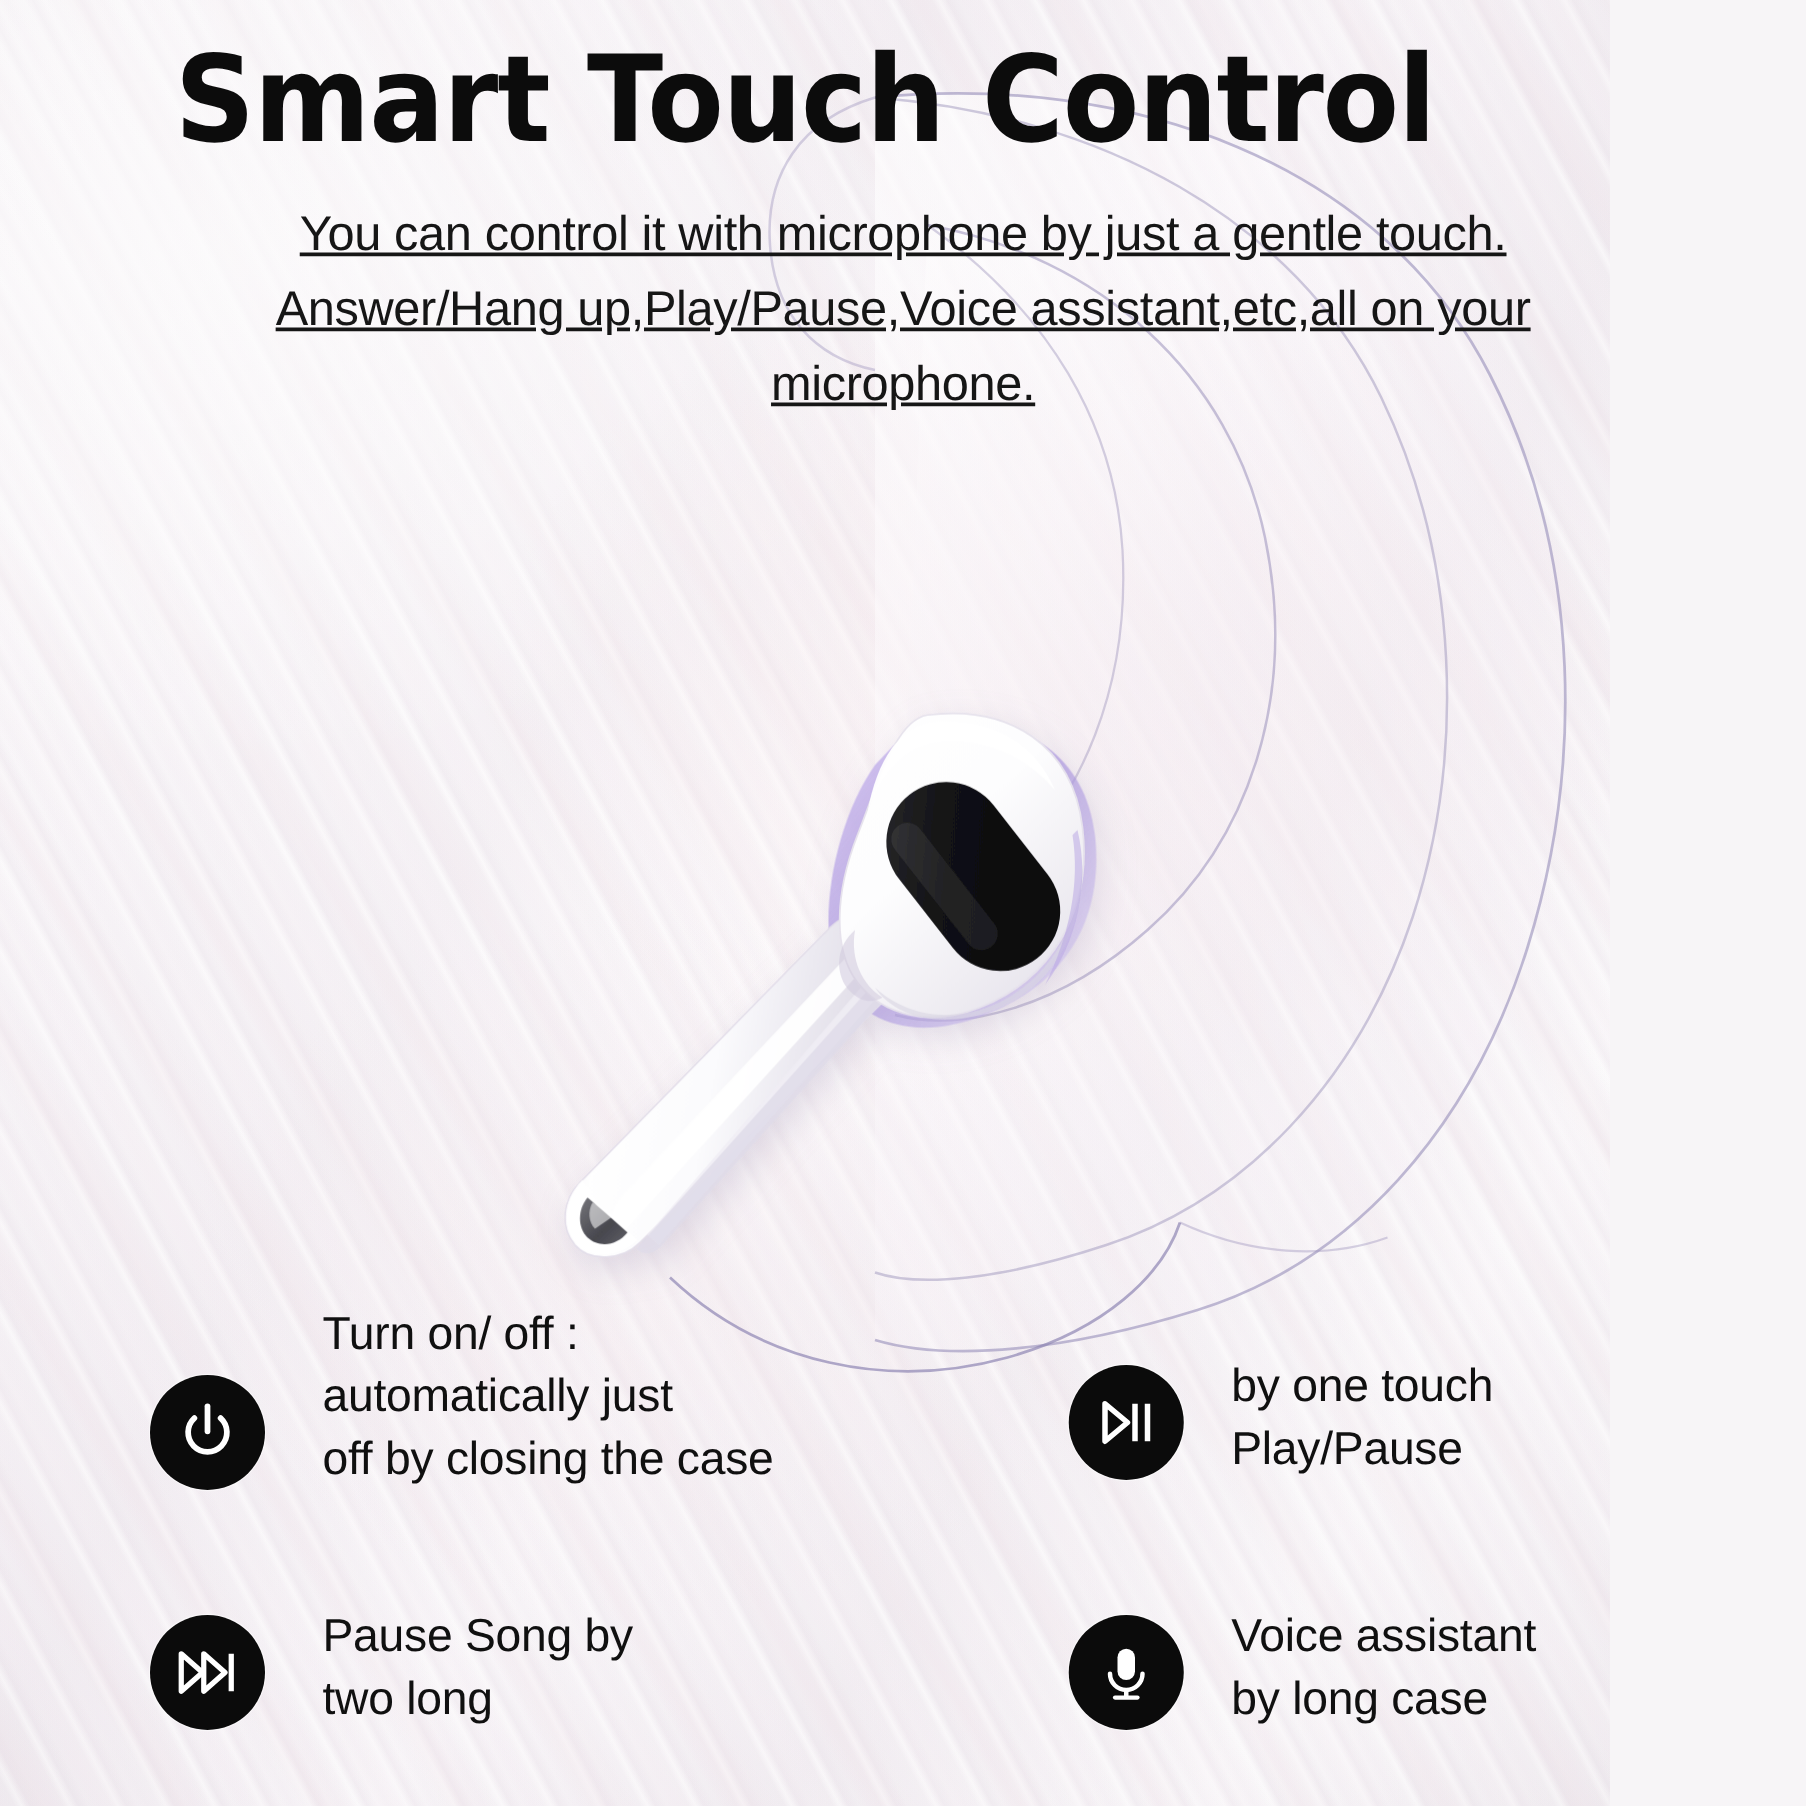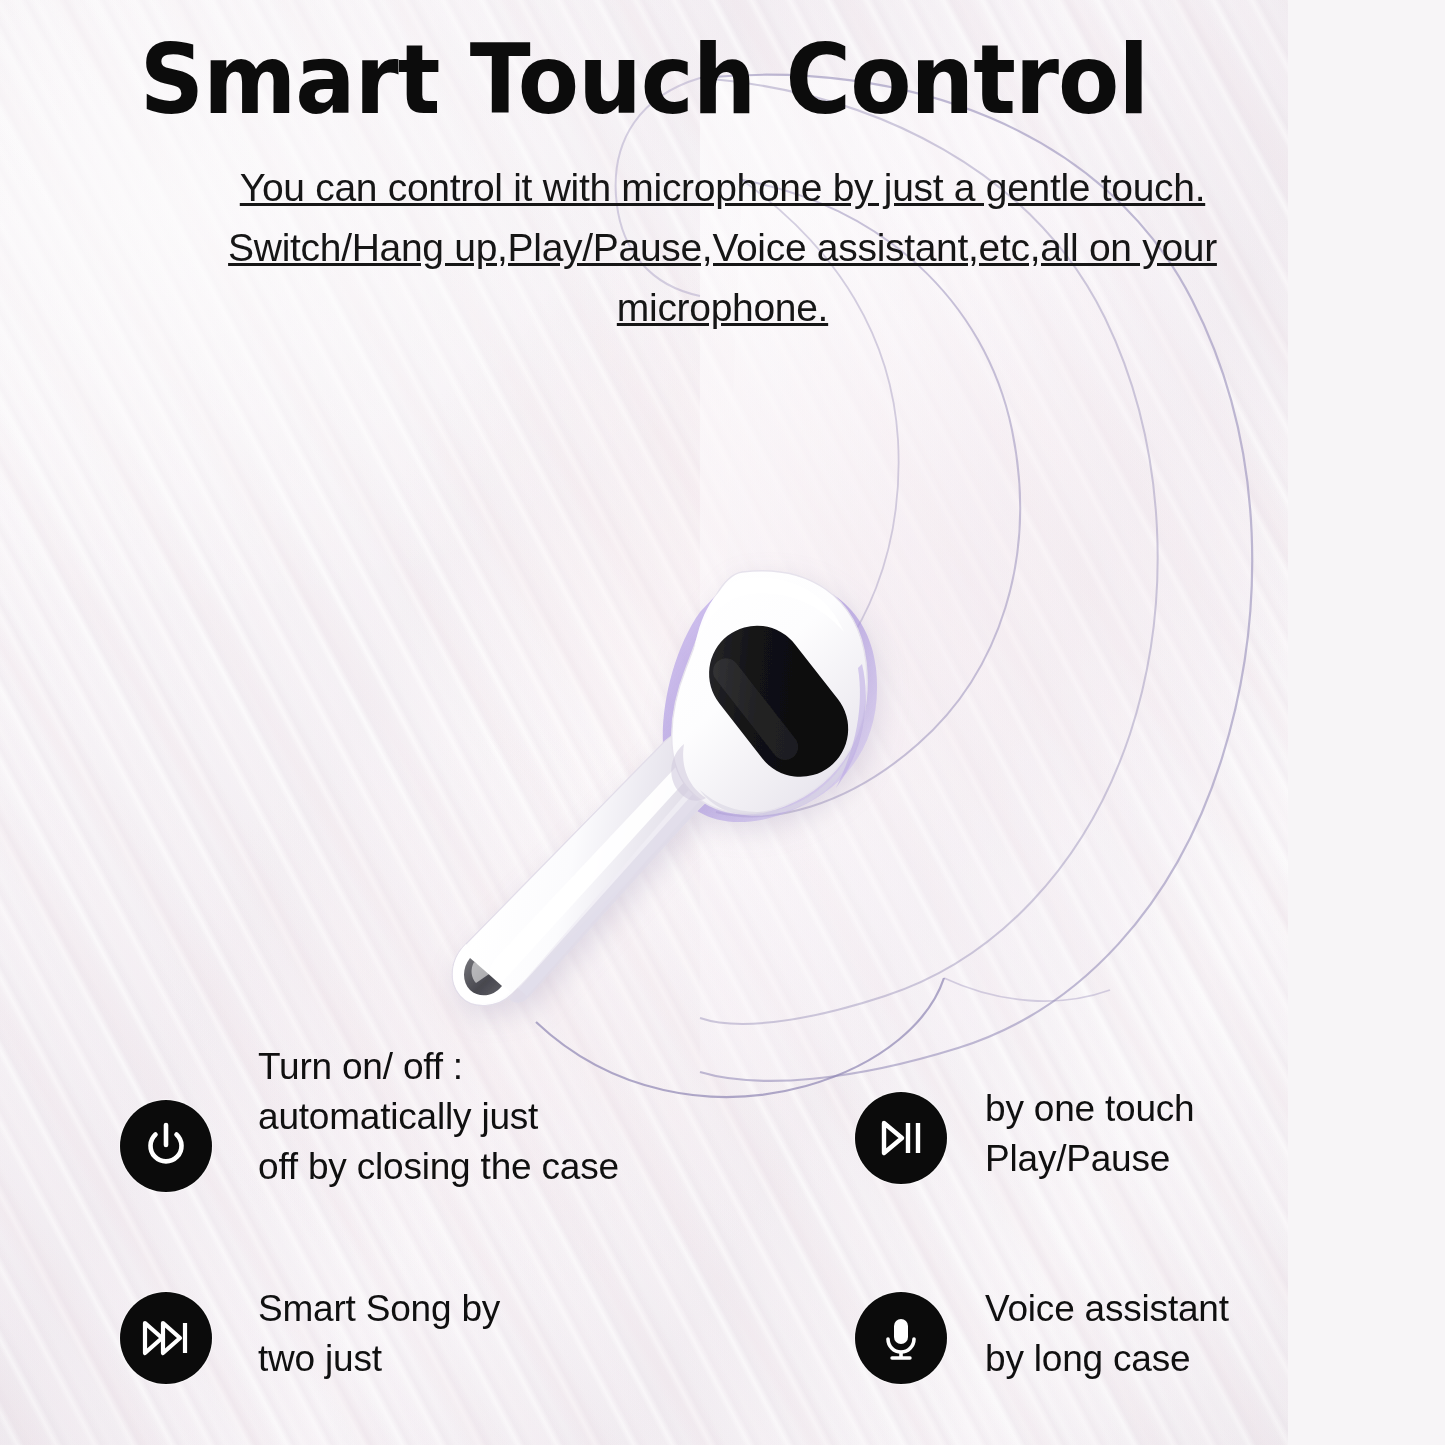--- a/index.html
+++ b/index.html
@@ -261,21 +261,21 @@
 
       <path d="M862,664 C 872,706 862,754 836,788
                C 856,748 864,706 858,668 Z" fill="#b9a8e4" opacity="0.55"></path>
     </g>
   </svg>
 
   <div class="title">Smart Touch Control</div>
 
   <div class="subtitle">
     <span class="ln">You can control it with microphone by just a gentle touch.</span>
-    <span class="ln">Switch/Hang up,Play/Pause,Voice assistant,etc,all on your</span>
+    <span class="ln">Answer/Hang up,Play/Pause,Voice assistant,etc,all on your</span>
     <span class="ln">microphone.</span>
   </div>
 
   <div class="feature" id="f-power">
     <div class="fe-icon">
       <svg width="56" height="56" viewBox="0 0 56 56">
         <path d="M17.5,16.5 A 15.5 15.5 0 1 0 38.5,16.5" fill="none" stroke="#ffffff" stroke-width="4.6" stroke-linecap="round"></path>
         <line x1="28" y1="7" x2="28" y2="27" stroke="#ffffff" stroke-width="4.6" stroke-linecap="round"></line>
       </svg>
     </div>
@@ -302,22 +302,22 @@
 
   <div class="feature" id="f-switch">
     <div class="fe-icon">
       <svg width="56" height="56" viewBox="0 0 56 56">
         <path d="M7,13 L 24,28 L 7,43 Z" fill="none" stroke="#ffffff" stroke-width="4.2" stroke-linejoin="round"></path>
         <path d="M25,13 L 42,28 L 25,43 Z" fill="none" stroke="#ffffff" stroke-width="4.2" stroke-linejoin="round"></path>
         <line x1="47" y1="13" x2="47" y2="43" stroke="#ffffff" stroke-width="4.2" stroke-linecap="butt"></line>
       </svg>
     </div>
     <div class="fe-text">
-      <span class="ln">Smart Song by</span>
-      <span class="ln">two just</span>
+      <span class="ln">Pause Song by</span>
+      <span class="ln">two long</span>
     </div>
   </div>
 
   <div class="feature" id="f-voice">
     <div class="fe-icon">
       <svg width="54" height="54" viewBox="0 0 54 54">
         <rect x="20" y="8" width="14" height="25" rx="7" ry="7" fill="#ffffff"></rect>
         <path d="M14,28 A 13 13 0 0 0 40,28" fill="none" stroke="#ffffff" stroke-width="3.6" stroke-linecap="round"></path>
         <line x1="27" y1="41" x2="27" y2="46" stroke="#ffffff" stroke-width="3.6"></line>
         <line x1="18" y1="47" x2="36" y2="47" stroke="#ffffff" stroke-width="3.4" stroke-linecap="round"></line>

